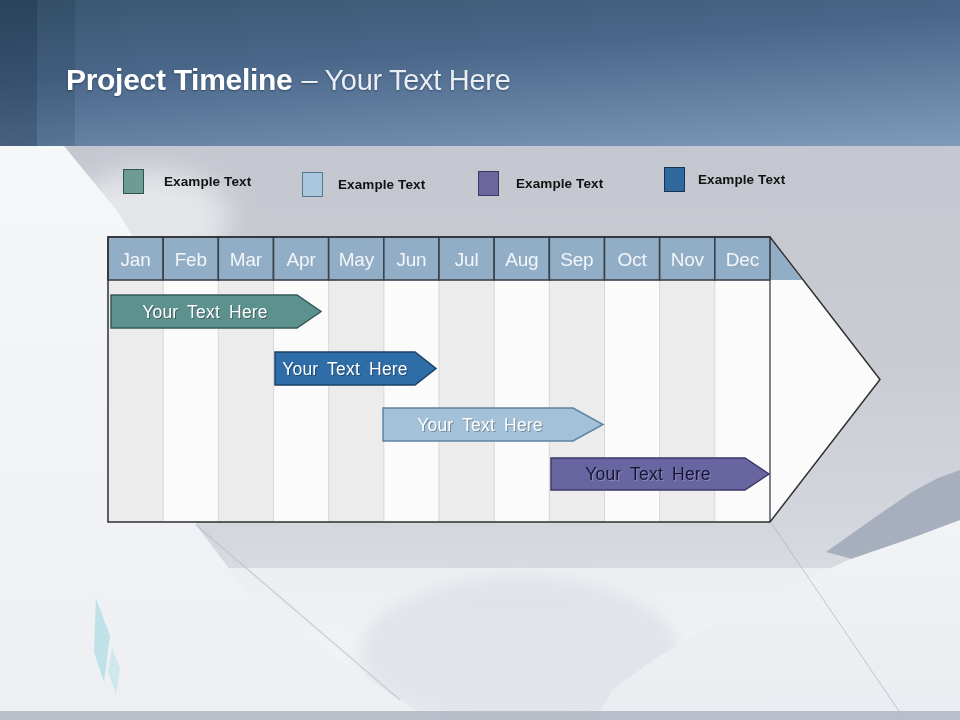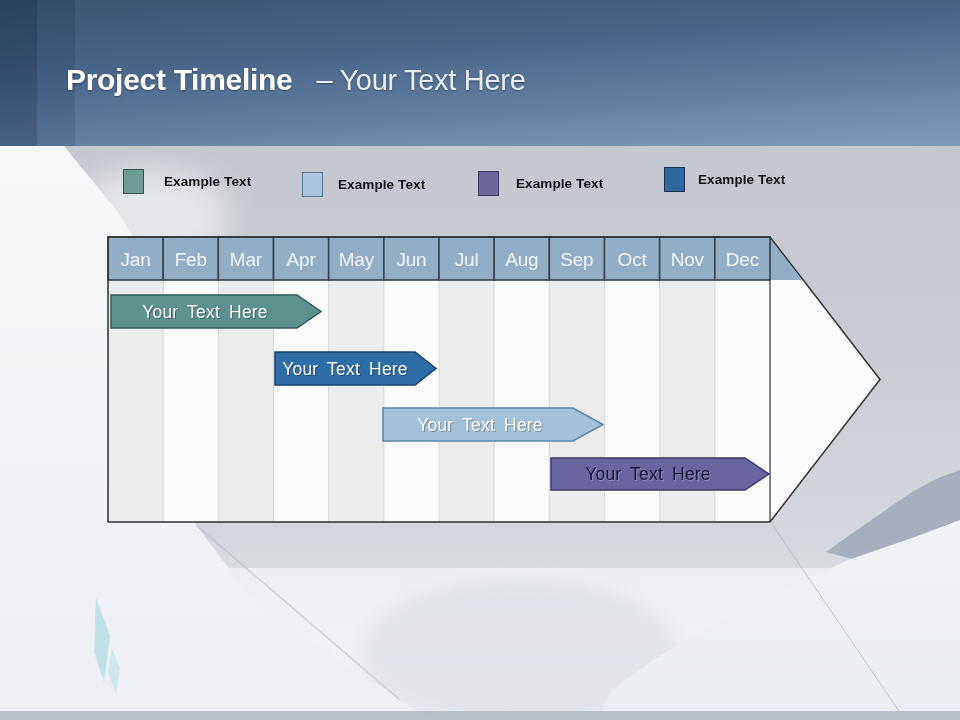--- a/index.html
+++ b/index.html
@@ -13,21 +13,21 @@
   .bottom-strip{position:absolute;left:0;top:711px;width:960px;height:9px;background:#b3bac5;opacity:.9;}
 
   
   .header{position:absolute;left:0;top:0;width:960px;height:146px;
           background:linear-gradient(176deg,#3a566f 0%,#4a678a 38%,#7e9bba 100%);}
   .header .strip1{position:absolute;left:0;top:0;width:37px;height:146px;background:rgba(8,28,48,.30);}
   .header .strip2{position:absolute;left:37px;top:0;width:38px;height:146px;background:rgba(8,28,48,.13);}
   .title{position:absolute;left:66px;top:58px;width:860px;line-height:44px;white-space:nowrap;
          text-shadow:0 1px 2px rgba(10,25,40,.45);letter-spacing:-.3px;}
   .title .t-bold{font-size:30px;font-weight:700;color:#ffffff;}
-  .title .t-rest{font-size:29px;font-weight:400;color:#e9eef5;margin-left:24px;}
+  .title .t-rest{font-size:29px;font-weight:400;color:#e9eef5;margin-left:9px;}
 
   
   .legend-item{position:absolute;display:flex;align-items:center;margin-left:16px;}
   .legend-swatch{width:21px;height:25px;border:1.5px solid;box-sizing:border-box;flex:0 0 auto;}
   .legend-label{font-size:13.5px;font-weight:700;color:#121212;letter-spacing:.1px;white-space:nowrap;}
 
   
   .tl-svg{position:absolute;left:0;top:0;width:960px;height:720px;}
   .tl-svg text{font-family:"Liberation Sans",sans-serif;}
   .month-label{font-size:19px;letter-spacing:-.2px;}

